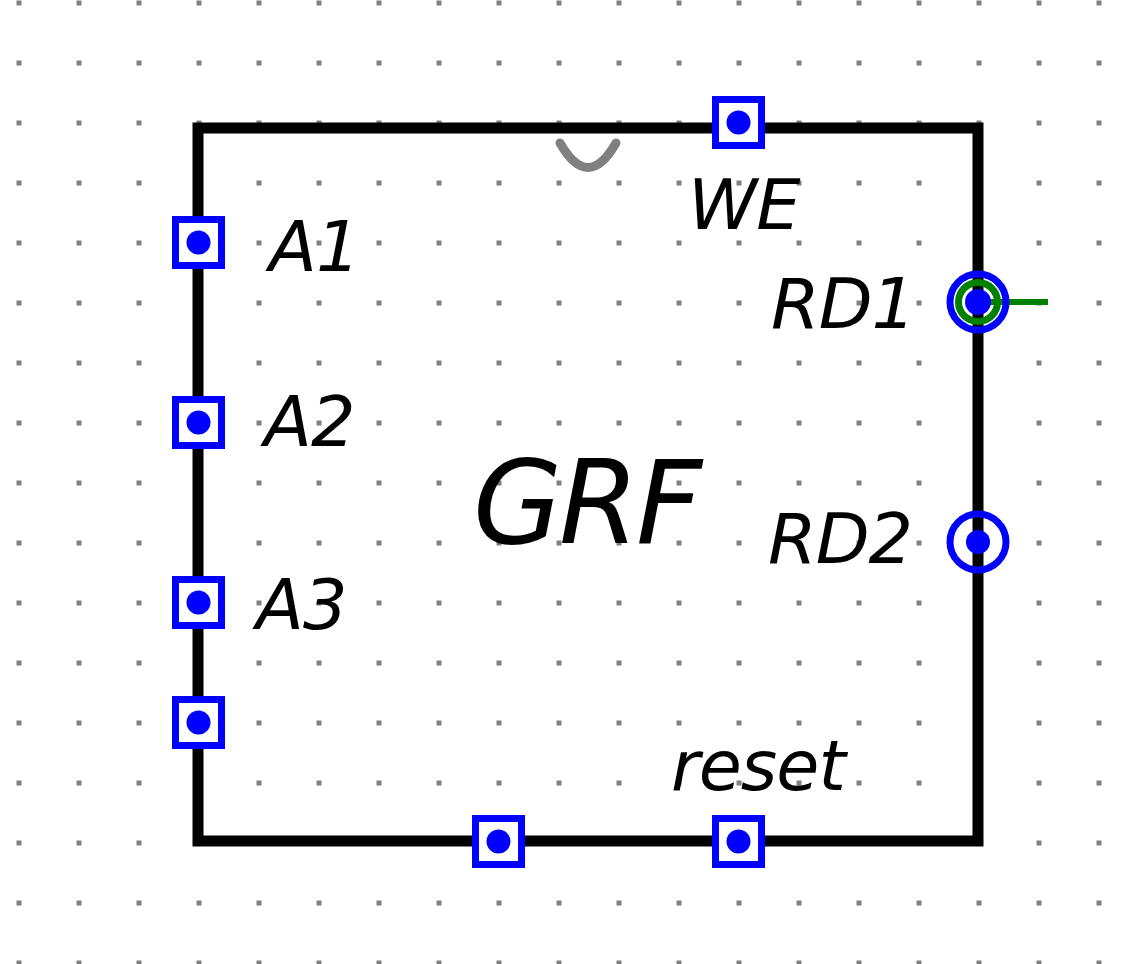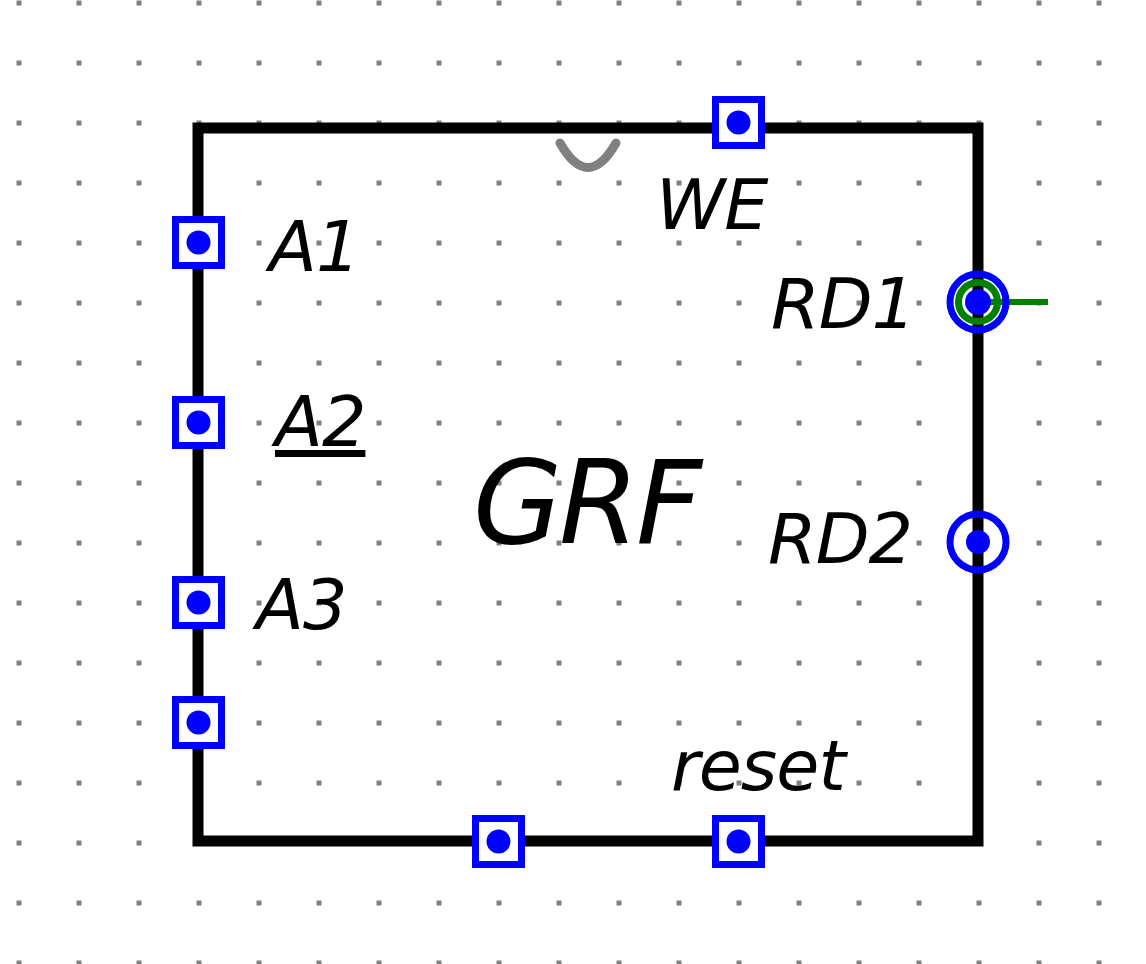--- a/index.html
+++ b/index.html
@@ -95,22 +95,22 @@
       <circle cx="978" cy="302" r="19.5" fill="none" stroke="#008000" stroke-width="7"></circle>
       <circle cx="978" cy="302" r="13" fill="#0000ff"></circle>
     </g>
     <g>
       <circle cx="978" cy="542" r="28" fill="none" stroke="#0000ff" stroke-width="7"></circle>
       <circle cx="978" cy="542" r="12" fill="#0000ff"></circle>
     </g>
   </svg>
 
   <div class="label pin-label" style="left:269px; top:212px;">A1</div>
-  <div class="label pin-label" style="left:275px; top:387px;text-decoration:underline;">A2</div>
+  <div class="label pin-label" style="left:264px; top:387px;">A2</div>
   <div class="label pin-label" style="left:256px; top:570px;">A3</div>
-  <div class="label pin-label" style="left:656px; top:170px;">WE</div>
+  <div class="label pin-label" style="left:688px; top:170px;">WE</div>
   <div class="label pin-label" style="left:771px; top:269px;">RD1</div>
   <div class="label pin-label" style="left:768px; top:504px;">RD2</div>
   <div class="label pin-label" style="left:663px; top:731px;margin-left:8px;">reset</div>
 
   <div class="label component-name" style="left:473px; top:446px;">GRF</div>
 
 </div>
 
 </body></html>

